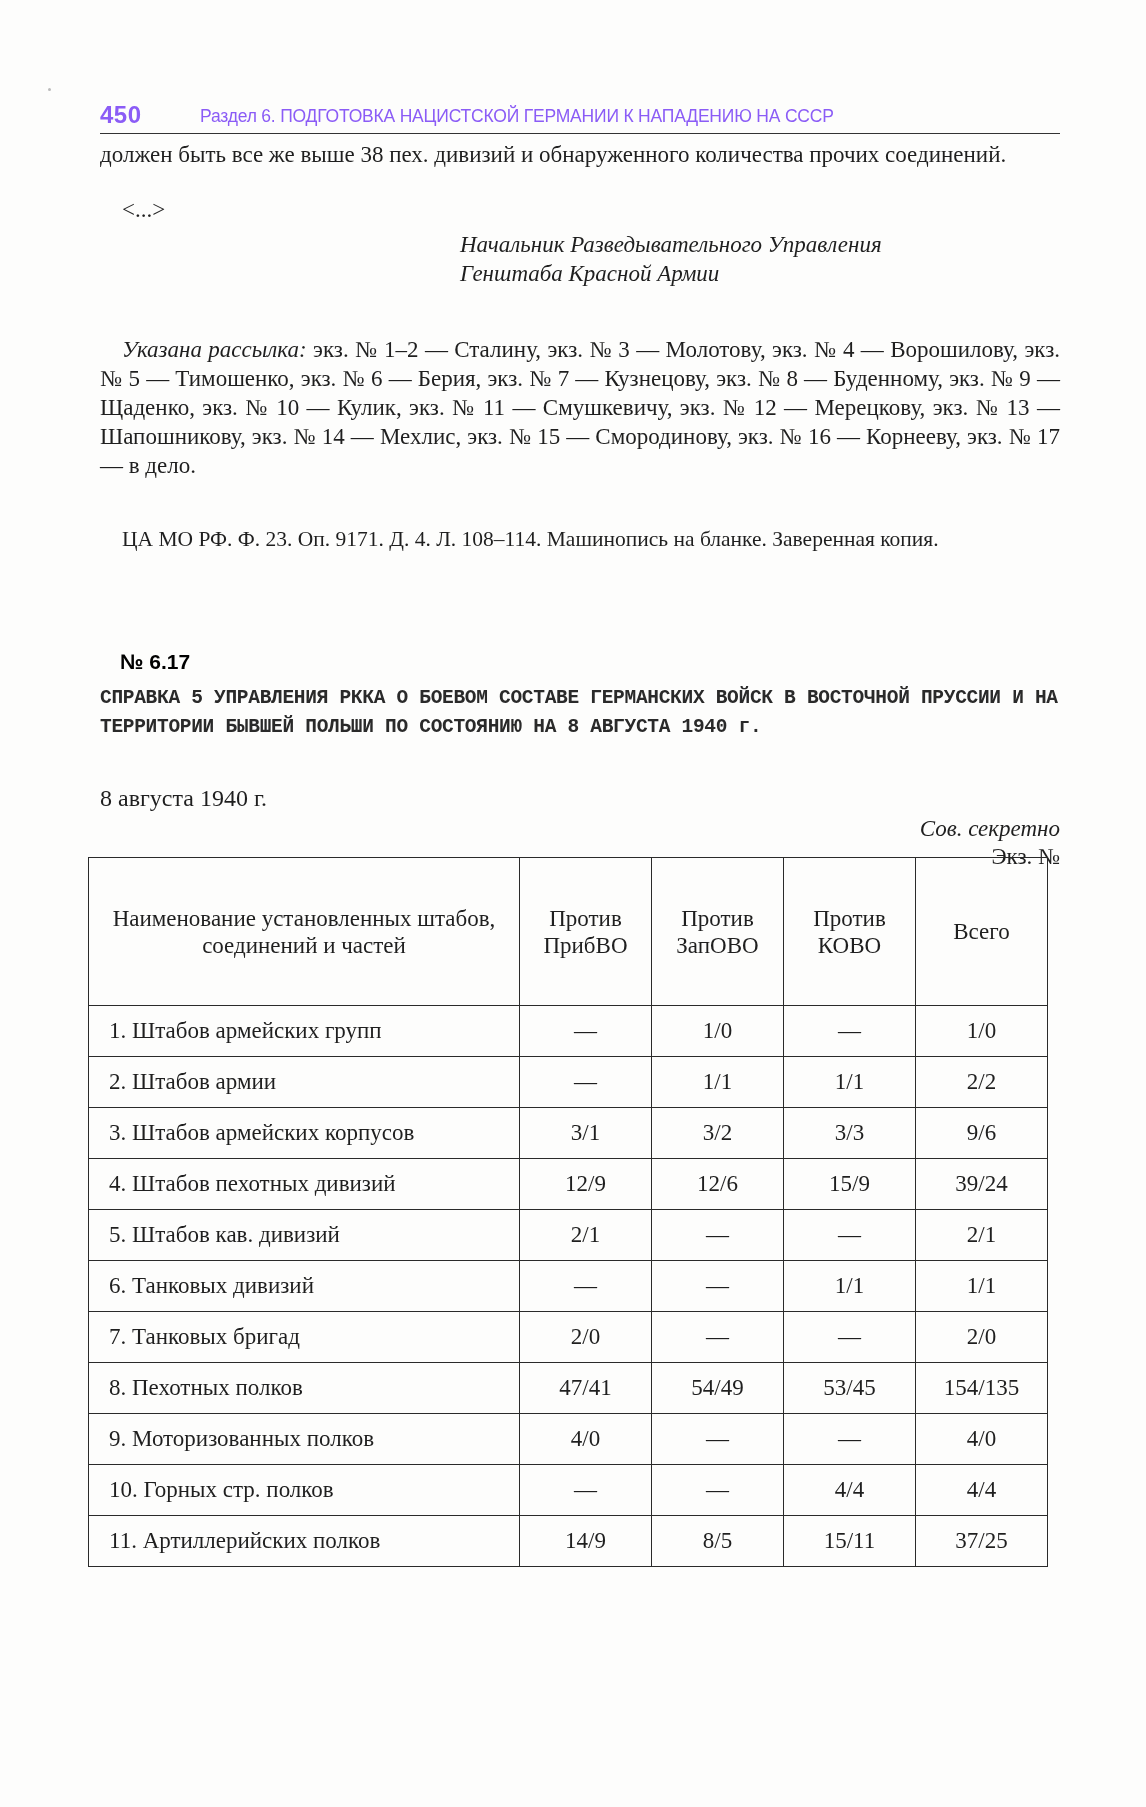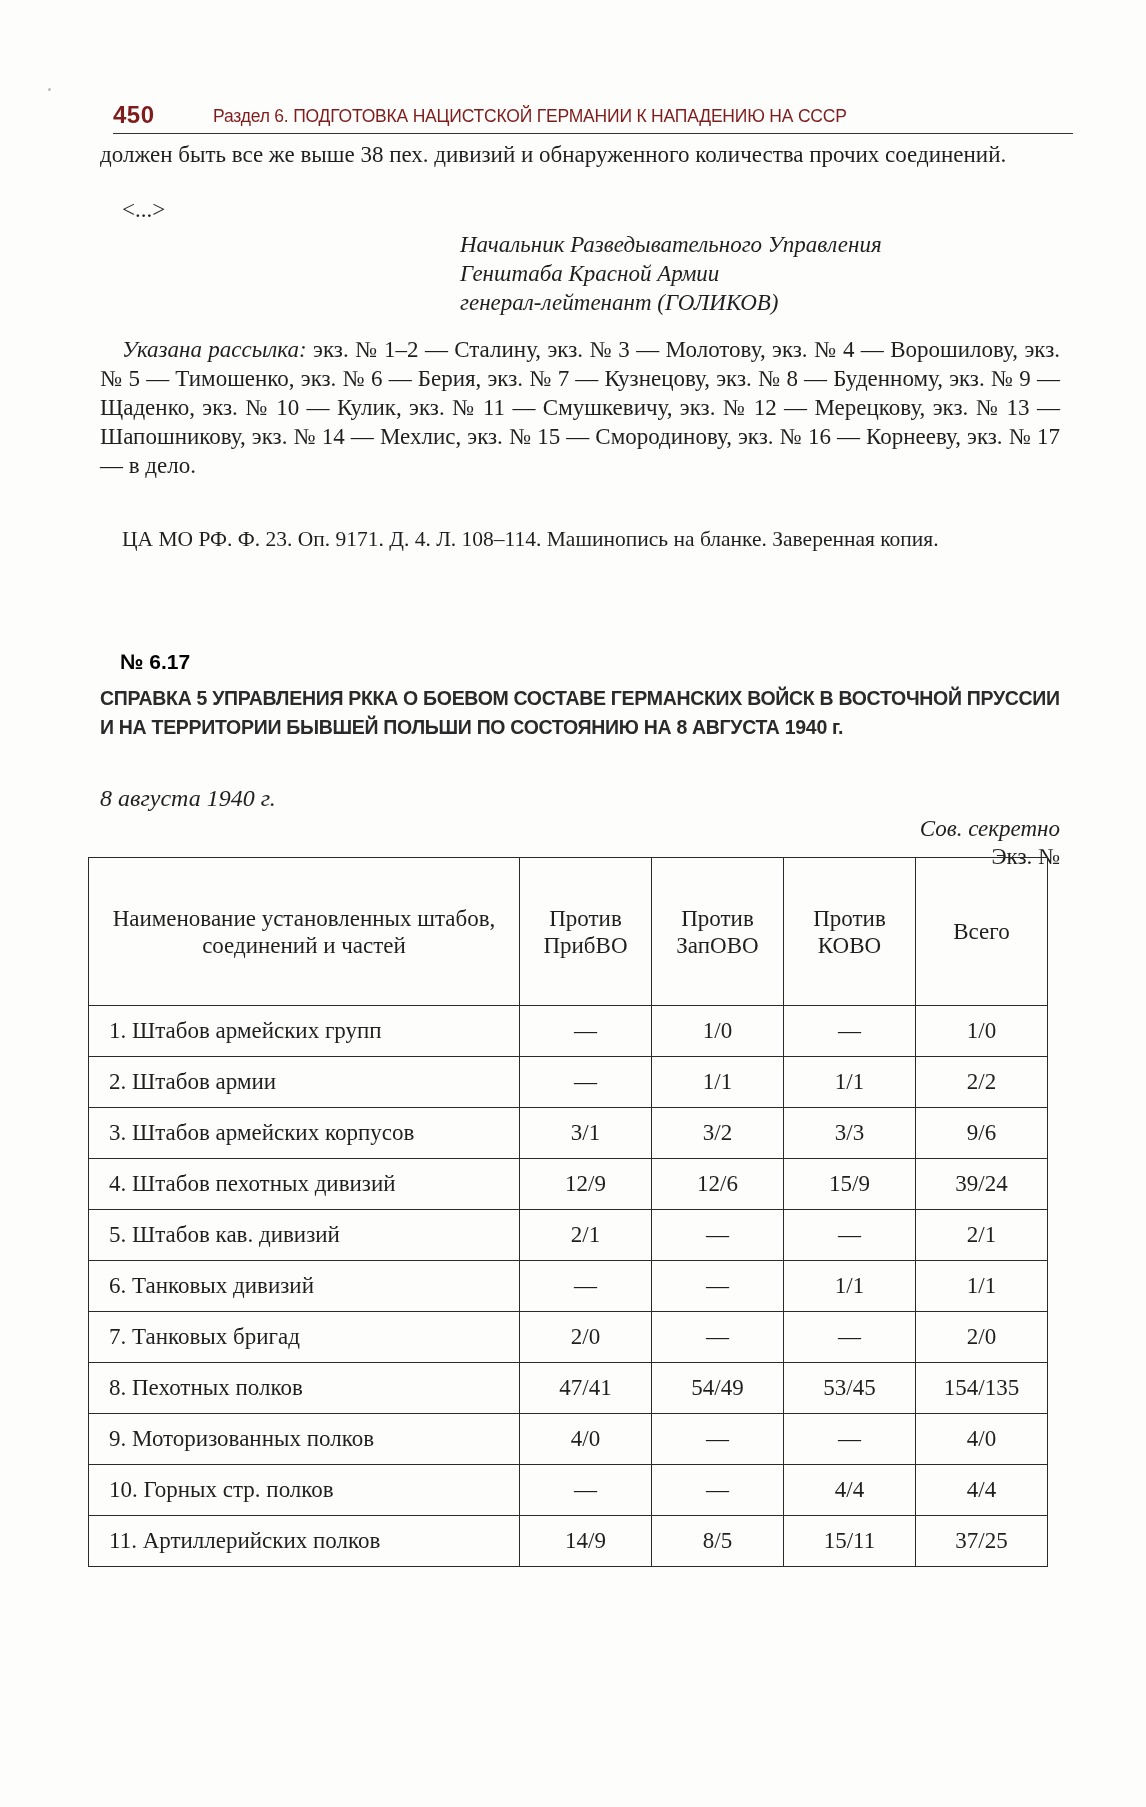--- a/index.html
+++ b/index.html
@@ -10,45 +10,44 @@
     font-family: "Liberation Serif", serif;
     position: relative;
     overflow: hidden;
   }
   .page { position: absolute; left: 100px; top: 0; width: 960px; }
   .runhead {
     position: absolute; top: 97px; left: 0; width: 960px;
     height: 36px;
     border-bottom: 1.5px solid #333;
     font-family: "Liberation Sans", sans-serif;
-    color: #7f1d1d;
-    margin-left: 13px;
+    color: #8b5cf6;
   }
   .runhead .pnum { position: absolute; left: 0; top: 4px; font-size: 24px; font-weight: bold; letter-spacing: 0.5px; }
   .runhead .section { position: absolute; left: 100px; top: 9px; font-size: 17.5px; letter-spacing: -0.2px; }
   .body-text { font-size: 23px; line-height: 29px; text-align: justify; }
   .p1 { position: absolute; top: 140px; left: 0; width: 960px; }
   .ellipsis { position: absolute; top: 197px; left: 22px; font-size: 23px; }
   .signature {
     position: absolute; top: 230px; right: 0; width: 600px; text-align: left;
     font-style: italic; font-size: 23px; line-height: 29px;
   }
   .distribution { position: absolute; top: 335px; left: 0; width: 960px; text-indent: 22px; }
   .distribution i { font-style: italic; }
   .archive { position: absolute; top: 525px; left: 0; width: 960px; text-indent: 22px; font-size: 21.5px; }
   .docnum {
     position: absolute; top: 650px; left: 20px;
     font-family: "Liberation Sans", sans-serif; font-weight: bold; font-size: 21px; color: #000000;
   }
   .doctitle {
     position: absolute; top: 684px; left: 0; width: 960px;
-    font-family: Liberation Sans, sans-serif; font-weight: bold; font-size: 19.5px; line-height: 29px;
+    font-family: Liberation Mono, monospace; font-weight: bold; font-size: 19.5px; line-height: 29px;
     color: #2a2a2a; letter-spacing: -0.3px;
   }
-  .docdate { position: absolute; top: 785px; left: 0; font-style: italic; font-size: 24px; }
+  .docdate { position: absolute; top: 785px; left: 0; font-size: 24px; }
   .secret { position: absolute; top: 815px; right: 0; text-align: right; font-size: 23px; line-height: 28px; }
   .secret .s1 { font-style: italic; }
   table.main {
     position: absolute; top: 857px; left: -12px; width: 960px;
     border-collapse: collapse; font-size: 23px;
   }
   table.main td, table.main th {
     border: 1.4px solid #2a2a2a; font-weight: normal;
   }
   table.main th { height: 147px; text-align: center; vertical-align: middle; line-height: 27px; padding: 0 6px; }
@@ -68,21 +67,20 @@
     <span class="pnum">450</span>
     <span class="section">Раздел 6. ПОДГОТОВКА НАЦИСТСКОЙ ГЕРМАНИИ К НАПАДЕНИЮ НА СССР</span>
   </div>
 
   <div class="body-text p1">должен быть все же выше 38 пех. дивизий и обнаруженного количества прочих соединений.</div>
   <div class="ellipsis">&lt;...&gt;</div>
 
   <div class="signature">
     <div>Начальник Разведывательного Управления</div>
     <div>Генштаба Красной Армии</div>
-    <div>генерал-лейтенант (ГОЛИКОВ)</div>
   </div>
 
   <div class="body-text distribution"><i>Указана рассылка:</i><span> экз. № 1–2 — Сталину, экз. № 3 — Молотову, экз. № 4 — Ворошилову, экз. № 5 — Тимошенко, экз. № 6 — Берия, экз. № 7 — Кузнецову, экз. № 8 — Буденному, экз. № 9 — Щаденко, экз. № 10 — Кулик, экз. № 11 — Смушкевичу, экз. № 12 — Мерецкову, экз. № 13 — Шапошникову, экз. № 14 — Мехлис, экз. № 15 — Смородинову, экз. № 16 — Корнееву, экз. № 17 — в дело.</span></div>
 
   <div class="body-text archive">ЦА МО РФ. Ф. 23. Оп. 9171. Д. 4. Л. 108–114. Машинопись на бланке. Заверенная копия.</div>
 
   <div class="docnum">№ 6.17</div>
   <div class="doctitle">СПРАВКА 5 УПРАВЛЕНИЯ РККА О БОЕВОМ СОСТАВЕ ГЕРМАНСКИХ ВОЙСК В ВОСТОЧНОЙ ПРУССИИ И НА ТЕРРИТОРИИ БЫВШЕЙ ПОЛЬШИ ПО СОСТОЯНИЮ НА 8 АВГУСТА 1940 г.</div>
   <div class="docdate">8 августа 1940 г.</div>
 

